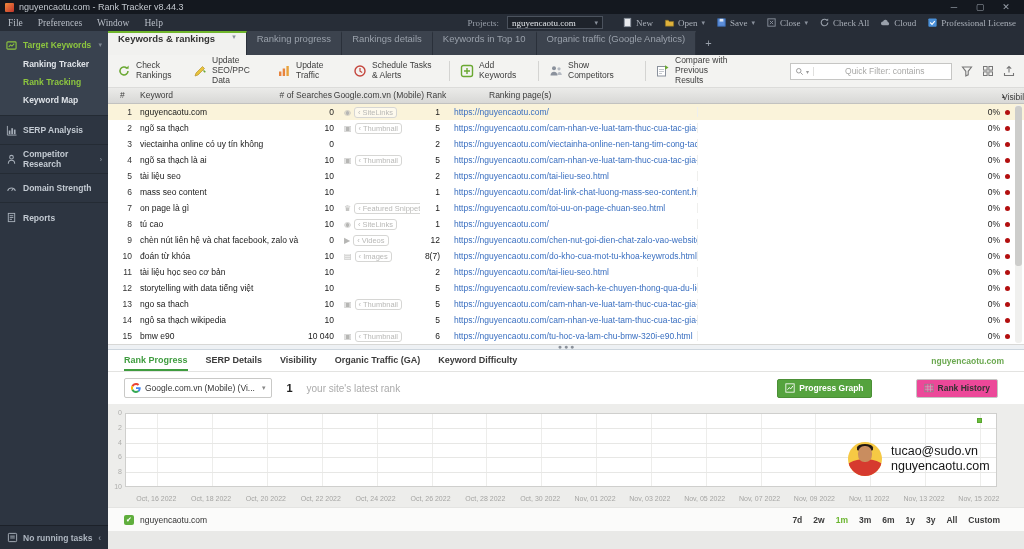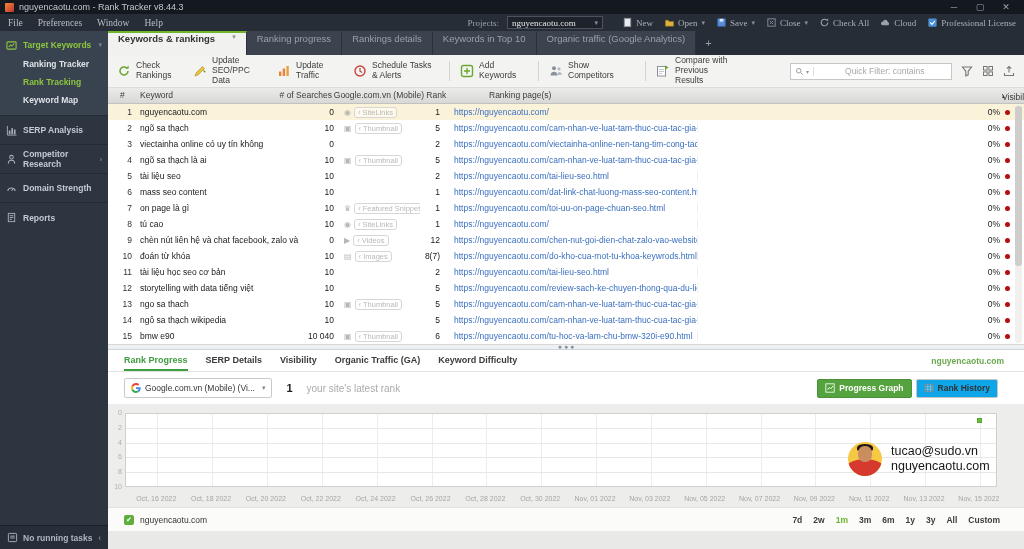--- a/index.html
+++ b/index.html
@@ -98,21 +98,21 @@
             display:flex; align-items:center; padding:0 16px; }
   .enginebtn { display:flex; align-items:center; gap:4px; height:20px; border:1px solid #c9c9c7;
                border-radius:2px; background:#fff; padding:0 6px; font-size:8.5px; color:#333; }
   .enginebtn .caret { color:#888; font-size:7px; margin-left:3px; }
   .ranknum { font-size:11px; font-weight:bold; color:#222; margin-left:14px; }
   .ranklabel { font-size:10px; color:#ababab; margin-left:14px; }
   .bp-btns { margin-left:auto; display:flex; gap:4px; padding-right:10px; }
   .gbtn { display:flex; align-items:center; gap:4px; height:19px; padding:0 7px; font-size:8.5px; font-weight:bold;
           border-radius:2px; }
   .gbtn.green { background:#55a33e; border:1px solid #4b8f36; color:#fff; }
-  .gbtn.white { background:#0ea5e9; border:1px solid #c5c5c3; color:#333; }
+  .gbtn.white { background:#ec4899; border:1px solid #c5c5c3; color:#333;margin-left:40px; }
   
   .chartsec { position:absolute; left:108px; right:0; top:404px; height:103px; background:#ededeb; }
   .plot { position:absolute; left:17px; top:9px; width:872px; height:74px; background:#fff; border:1px solid #cfcfcd; }
   .gl-v { position:absolute; top:0; bottom:0; width:1px; background:#ededeb; }
   .gl-h { position:absolute; left:0; right:0; height:1px; background:#e7e7e5; }
   .ylab { position:absolute; width:12px; text-align:right; font-size:7px; color:#aeaeac; }
   .xlab { position:absolute; top:91px; transform:translateX(-50%); font-size:7px; color:#a5a5a3; white-space:nowrap; }
   .dpoint { position:absolute; width:5px; height:5px; background:#6cbf3f; border:1px solid #58a52e; }
   .wm { position:absolute; left:740px; top:38px; display:flex; align-items:center; gap:9px; z-index:5; }
   .avatar { width:34px; height:34px; border-radius:50%; background:#f6c944; position:relative; overflow:hidden; flex:none; }

